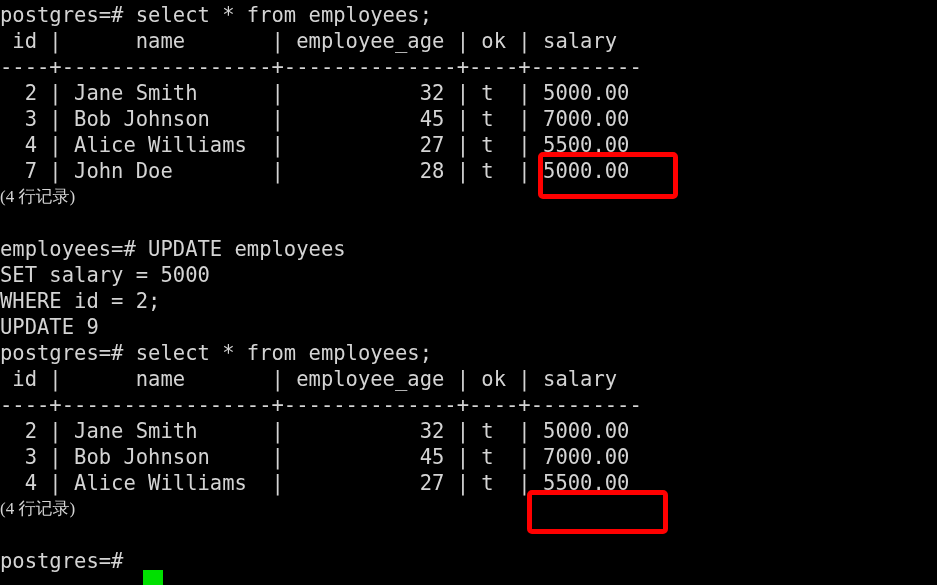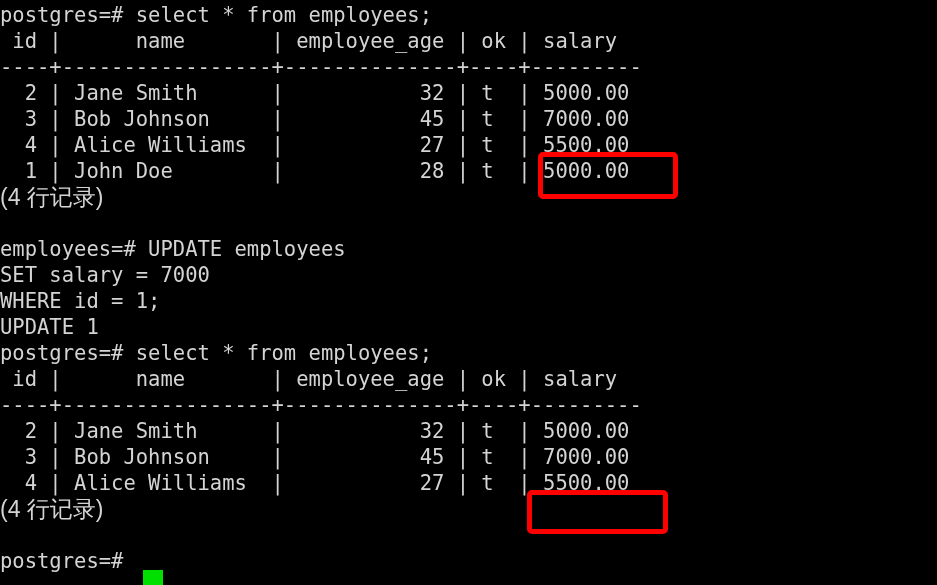--- a/index.html
+++ b/index.html
@@ -32,22 +32,22 @@
     line-height: 26px;
     font-size: 20.5px;
     letter-spacing: 0px;
     color: #d4d4d4;
     white-space: pre;
     font-family: "DejaVu Sans Mono", "Liberation Mono", monospace;
     margin: 0;
     padding: 0;
   }
   .line.cjk {
-    font-family: Liberation Sans, sans-serif;
-    font-size: 23px;
+    font-family: Liberation Serif, serif;
+    font-size: 17px;
   }
   .blank {
     height: 26px;
   }
   .anno-box {
     position: absolute;
     border: 5px solid #ff0000;
     border-radius: 5px;
     box-sizing: border-box;
     pointer-events: none;
@@ -78,27 +78,27 @@
 
 <div id="terminal">
 
   <div class="screen">
     <div class="line">postgres=# select * from employees;</div>
     <div class="line"> id |      name       | employee_age | ok | salary</div>
     <div class="line">----+-----------------+--------------+----+---------</div>
     <div class="line">  2 | Jane Smith      |           32 | t  | 5000.00</div>
     <div class="line">  3 | Bob Johnson     |           45 | t  | 7000.00</div>
     <div class="line">  4 | Alice Williams  |           27 | t  | 5500.00</div>
-    <div class="line">  1 | John Doe        |           28 | t  | 5000.00</div>
+    <div class="line">  7 | John Doe        |           28 | t  | 5000.00</div>
     <div class="line cjk">(4 行记录)</div>
     <div class="line blank"></div>
     <div class="line">employees=# UPDATE employees</div>
-    <div class="line">SET salary = 7000</div>
-    <div class="line">WHERE id = 1;</div>
-    <div class="line">UPDATE 1</div>
+    <div class="line">SET salary = 5000</div>
+    <div class="line">WHERE id = 2;</div>
+    <div class="line">UPDATE 9</div>
     <div class="line">postgres=# select * from employees;</div>
     <div class="line"> id |      name       | employee_age | ok | salary</div>
     <div class="line">----+-----------------+--------------+----+---------</div>
     <div class="line">  2 | Jane Smith      |           32 | t  | 5000.00</div>
     <div class="line">  3 | Bob Johnson     |           45 | t  | 7000.00</div>
     <div class="line">  4 | Alice Williams  |           27 | t  | 5500.00</div>
     <div class="line cjk">(4 行记录)</div>
     <div class="line blank"></div>
     <div class="line">postgres=#</div>
   </div>

